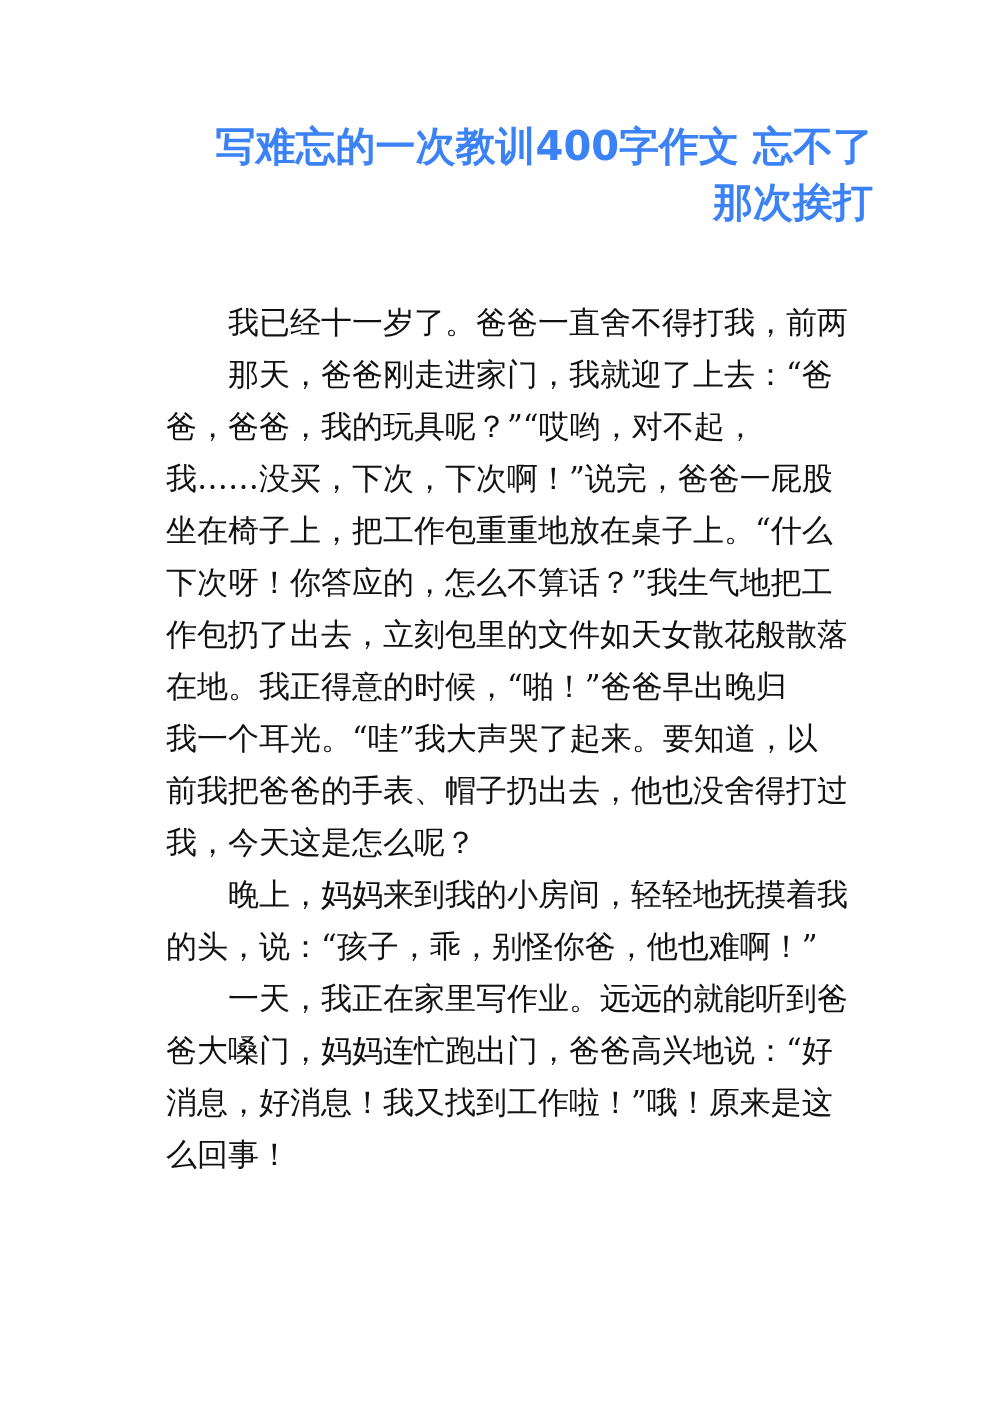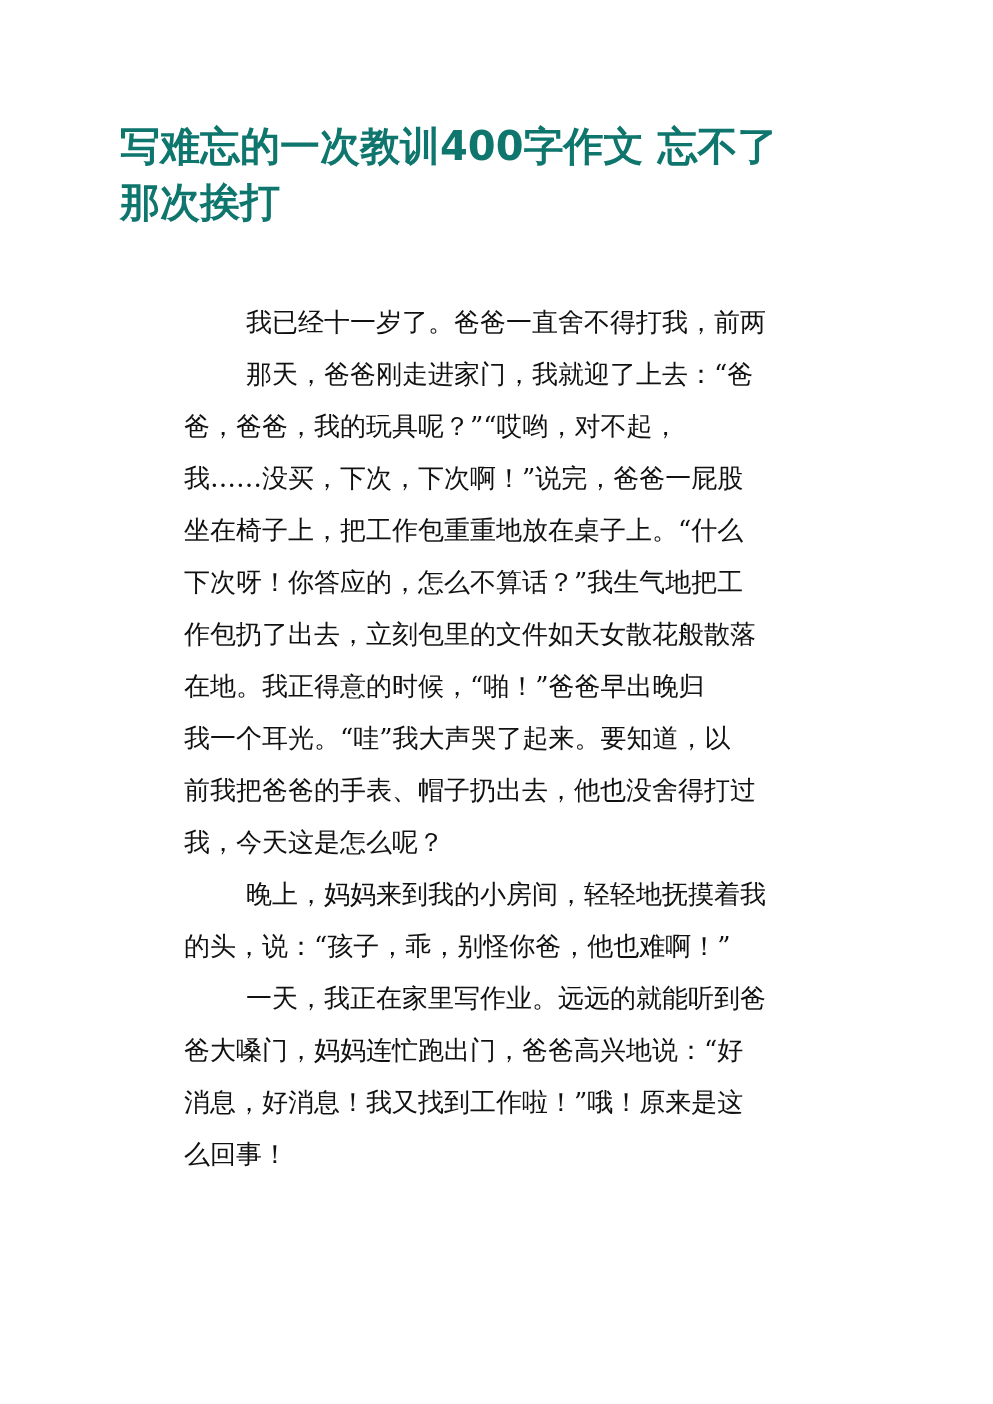--- a/index.html
+++ b/index.html
@@ -12,39 +12,38 @@
       height: 1404px;
       position: relative;
       overflow: hidden;
       color: #111111;
     }
     .title {
       position: absolute;
       left: 120px;
       top: 118px;
       width: 753px;
-      text-align: left;
+      text-align: right;
       font-family: "DejaVu Sans", "Liberation Sans", sans-serif;
       font-weight: bold;
       font-size: 40px;
       line-height: 56px;
-      color: #0f766e;
+      color: #3b82f6;
       letter-spacing: 0px;
     }
     .title .line { display: block; white-space: nowrap; }
     .body {
       position: absolute;
       left: 166px;
       top: 296px;
       width: 680px;
       font-family: "DejaVu Serif", "Liberation Serif", serif;
-      font-size: 26px;
+      font-size: 31px;
       line-height: 52px;
       color: #111111;
-      margin-left: 18px;
     }
     .body .line {
       display: block;
       white-space: nowrap;
       height: 52px;
     }
     .body .line.indent {
       padding-left: 62px;
     }
   </style>

